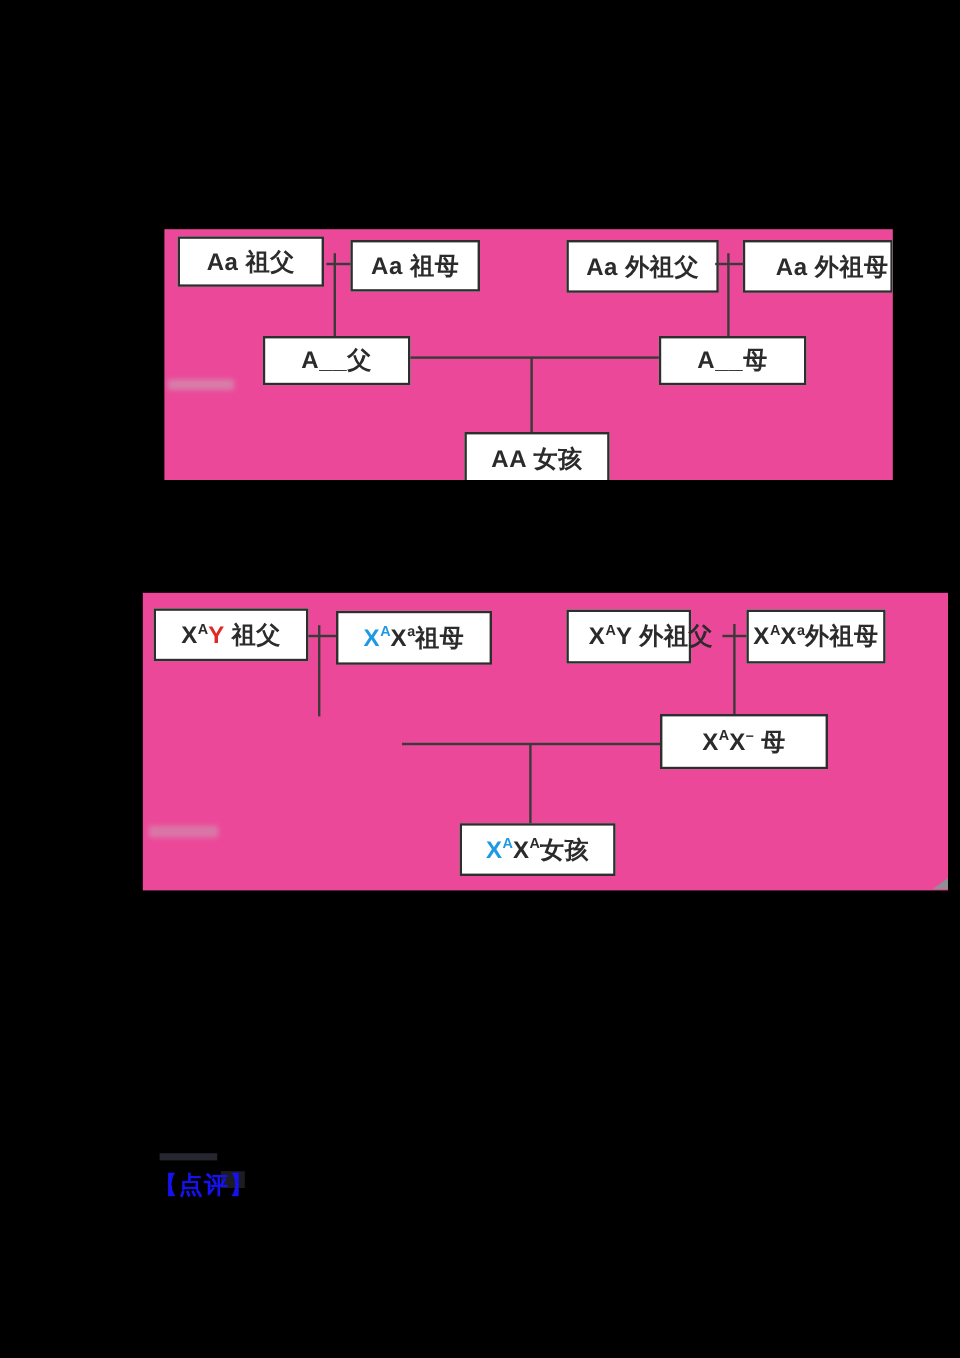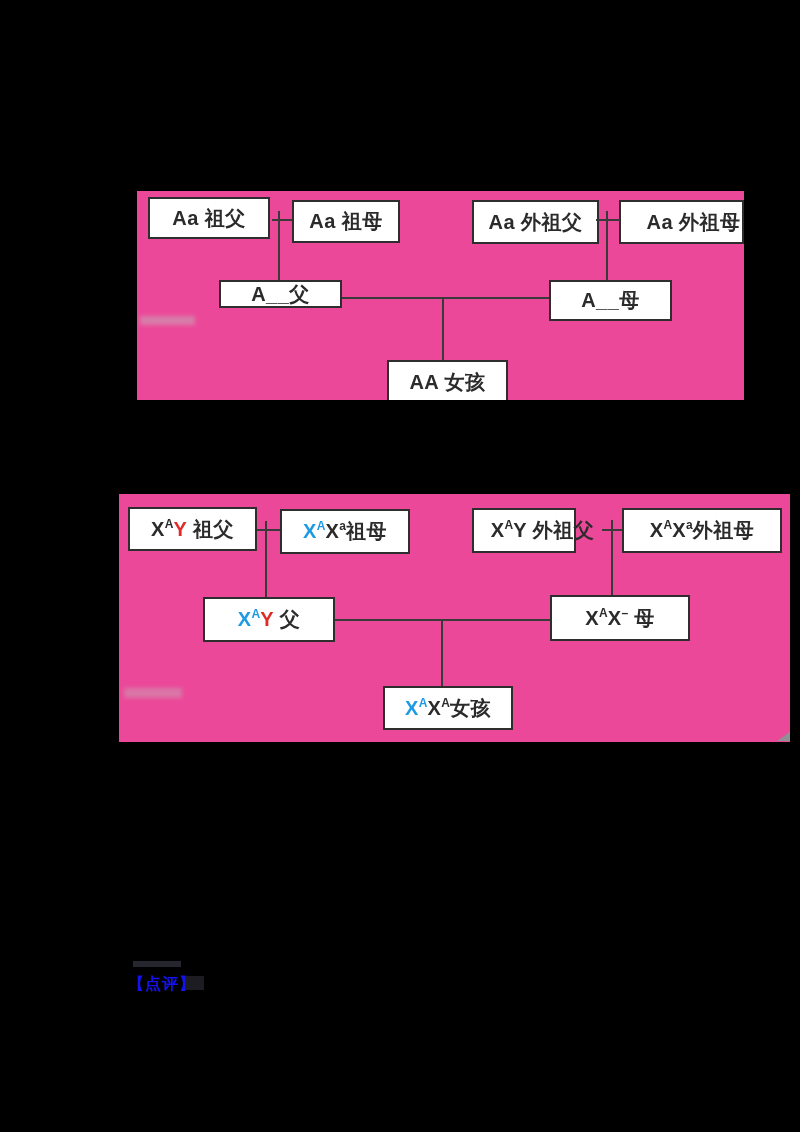--- a/index.html
+++ b/index.html
@@ -10,21 +10,21 @@
   .panel{position:absolute;background:#ec4899;overflow:hidden;}
   .gbox{
     position:absolute;background:#fff;border:2px solid #2e2e2e;box-sizing:border-box;
     display:flex;align-items:center;justify-content:center;
     font-size:20px;font-weight:600;color:#2b2b2b;white-space:nowrap;letter-spacing:0.5px;
   }
   .line{position:absolute;background:#3a3a3a;}
   .sup{font-size:12px;font-weight:700;vertical-align:8px;letter-spacing:0;}
   .smudge{position:absolute;pointer-events:none;}
   .comment{
-    position:absolute;font-size:16px;font-weight:700;letter-spacing:1px;white-space:nowrap;
+    position:absolute;font-size:20px;font-weight:700;letter-spacing:1px;white-space:nowrap;
   }
   .handle{
     position:absolute;width:14px;height:10px;background:#8f8f94;
     clip-path:polygon(100% 0,100% 100%,0 100%);
   }
 </style>
 </head>
 <body>
 
 <div class="panel" style="left:137px;top:191px;width:607px;height:209px;">
@@ -34,21 +34,21 @@
   </div>
   <div class="gbox" style="left:155px;top:9px;width:108px;height:43px;">
     <span>Aa 祖母</span>
   </div>
   <div class="gbox" style="left:335px;top:9px;width:127px;height:44px;justify-content:center;">
     <span>Aa 外祖父</span>
   </div>
   <div class="gbox" style="left:482px;top:9px;width:125px;height:44px;padding-left:24px;">
     <span>Aa 外祖母</span>
   </div>
-  <div class="gbox" style="left:82px;top:89px;width:123px;height:28px;">
+  <div class="gbox" style="left:82px;top:89px;width:123px;height:41px;">
     <span>A__父</span>
   </div>
   <div class="gbox" style="left:250px;top:169px;width:121px;height:45px;">
     <span>AA 女孩</span>
   </div>
   <div class="gbox" style="left:412px;top:89px;width:123px;height:41px;">
     <span>A__母</span>
   </div>
 
   <div class="line" style="left:135px;top:28px;width:20px;height:2px;"></div>
@@ -65,25 +65,22 @@
 
   <div class="gbox" style="left:9px;top:13px;width:129px;height:44px;">
     <span><span>X</span><span class="sup">A</span><span style="color: rgb(224, 42, 38);">Y</span><span> 祖父</span></span>
   </div>
   <div class="gbox" style="left:161px;top:15px;width:130px;height:45px;">
     <span><span style="color: rgb(30, 154, 228);">X</span><span class="sup" style="color: rgb(30, 154, 228);">A</span><span>X</span><span class="sup">a</span><span>祖母</span></span>
   </div>
   <div class="gbox" style="left:353px;top:14px;width:104px;height:45px;padding-left:37px;">
     <span><span>X</span><span class="sup">A</span><span>Y 外祖父</span></span>
   </div>
-  <div class="gbox" style="left:503px;top:14px;width:160px;height:45px;">
+  <div class="gbox" style="left:503px;top:14px;width:116px;height:45px;">
     <span><span>X</span><span class="sup">A</span><span>X</span><span class="sup">a</span><span>外祖母</span></span>
-  </div>
-  <div class="gbox" style="left:84px;top:103px;width:132px;height:45px;">
-    <span><span style="color: rgb(30, 154, 228);">X</span><span class="sup" style="color: rgb(30, 154, 228);">A</span><span style="color: rgb(224, 42, 38);">Y</span><span> 父</span></span>
   </div>
   <div class="gbox" style="left:431px;top:101px;width:140px;height:46px;">
     <span><span>X</span><span class="sup">A</span><span>X</span><span class="sup">–</span><span> 母</span></span>
   </div>
   <div class="gbox" style="left:264px;top:192px;width:130px;height:44px;">
     <span><span style="color: rgb(30, 154, 228);">X</span><span class="sup" style="color: rgb(30, 154, 228);">A</span><span>X</span><span class="sup">A</span><span>女孩</span></span>
   </div>
 
   <div class="line" style="left:138px;top:35px;width:23px;height:2px;"></div>
   <div class="line" style="left:146px;top:27px;width:2px;height:76px;"></div>

